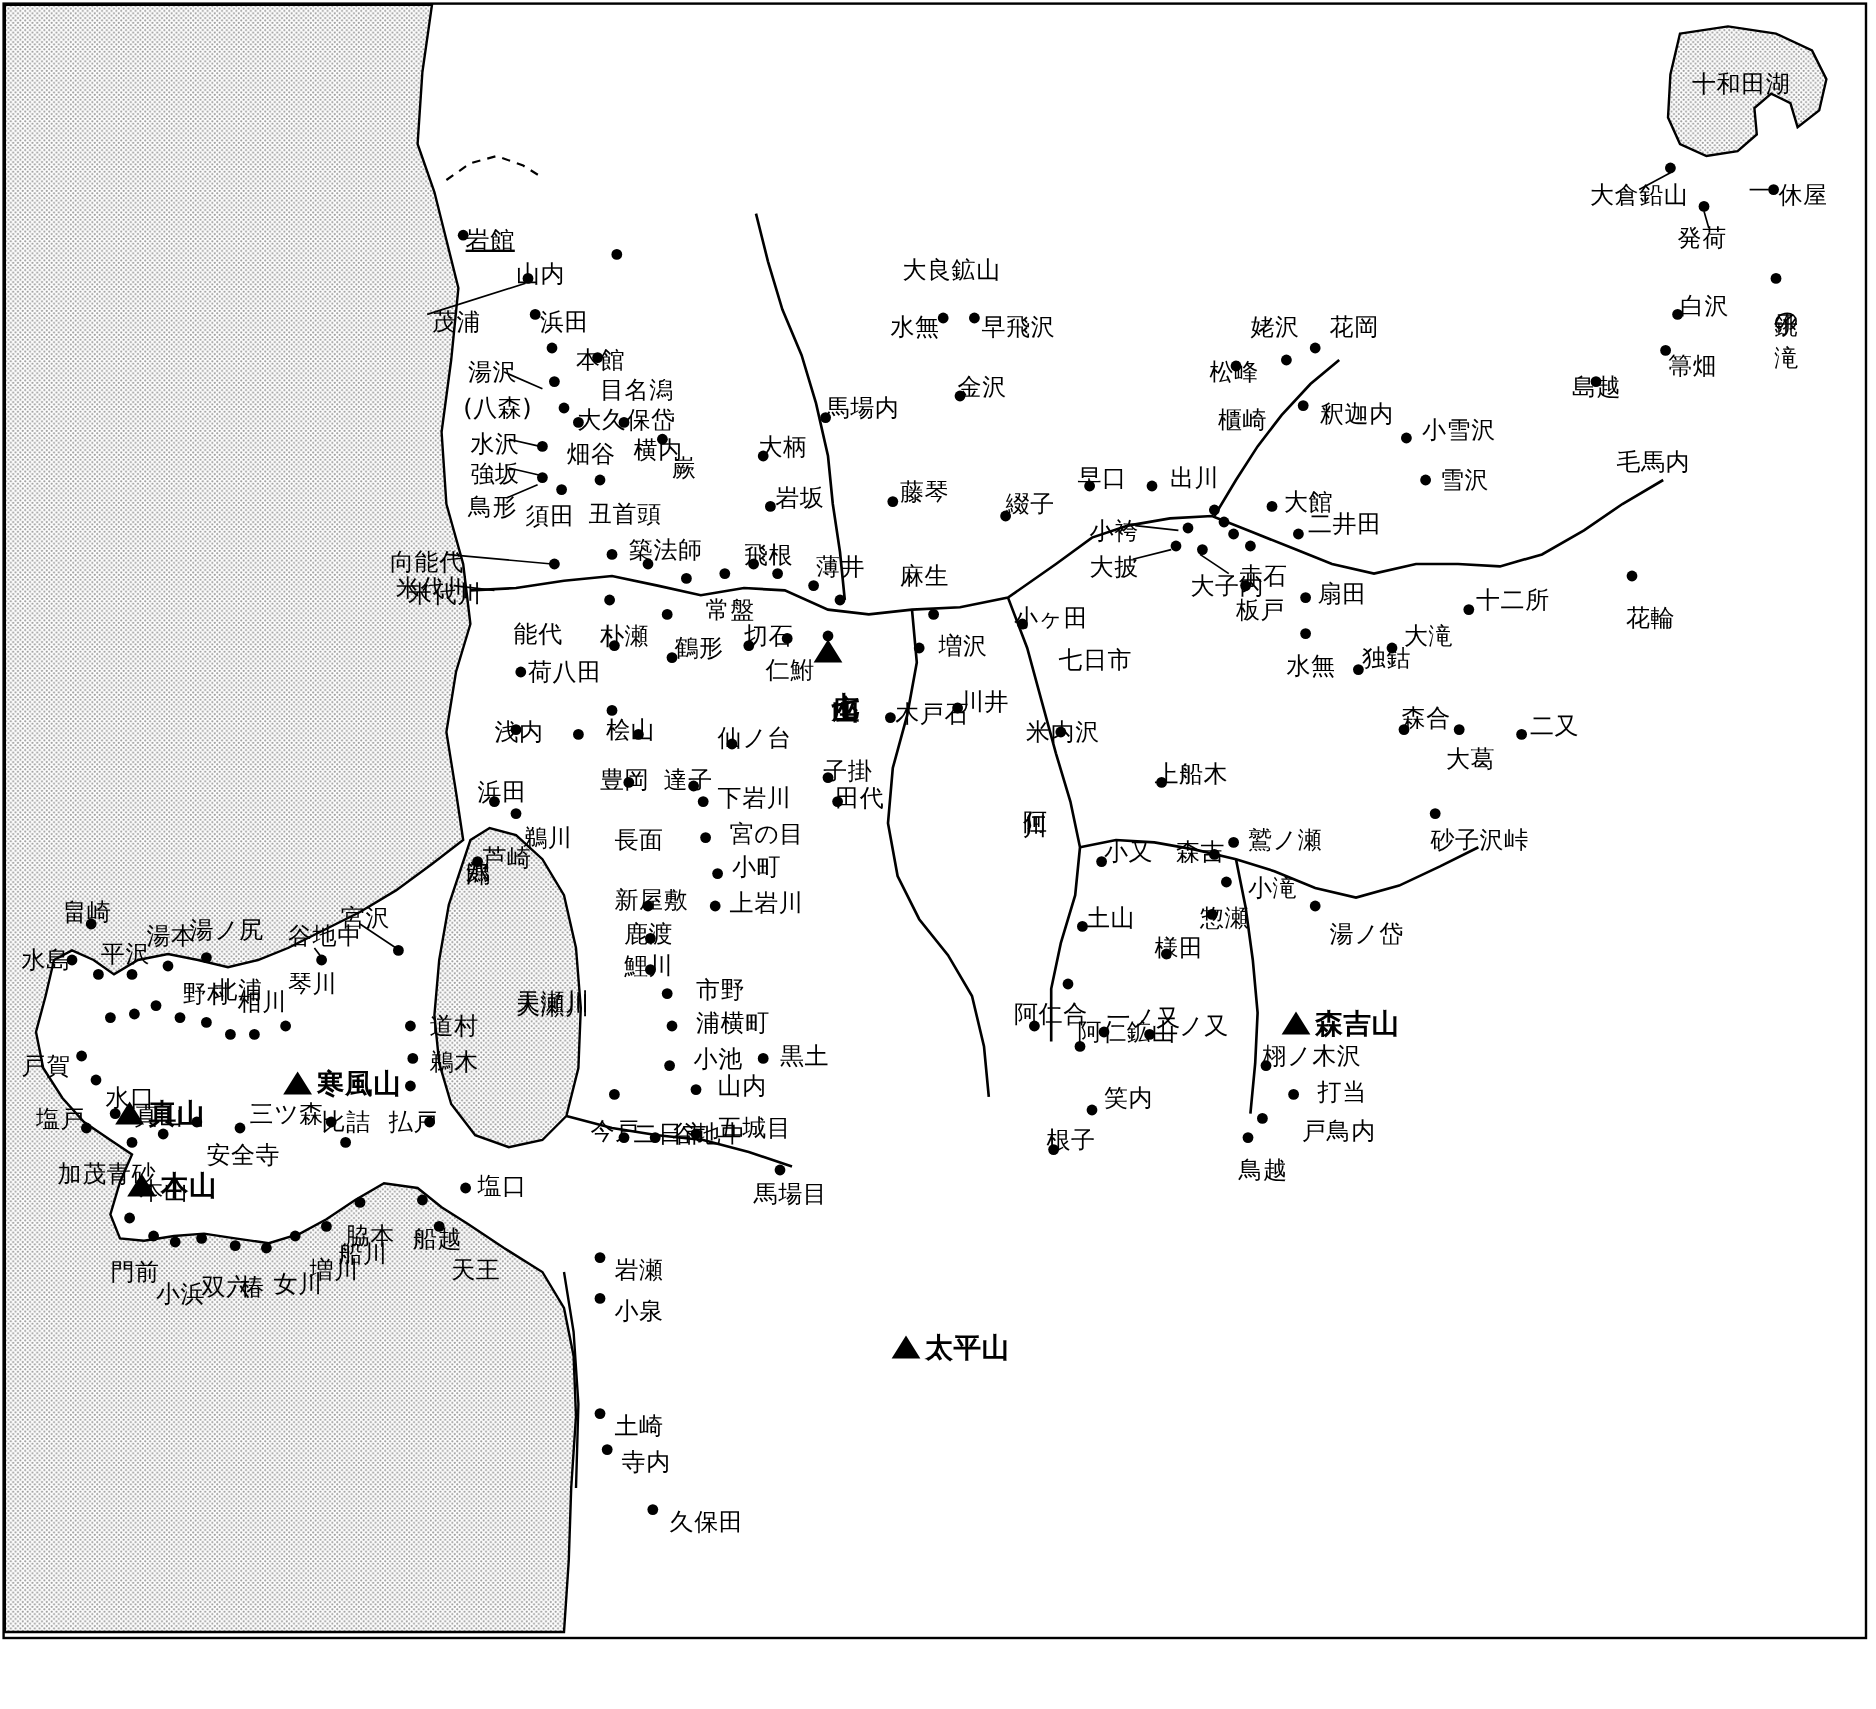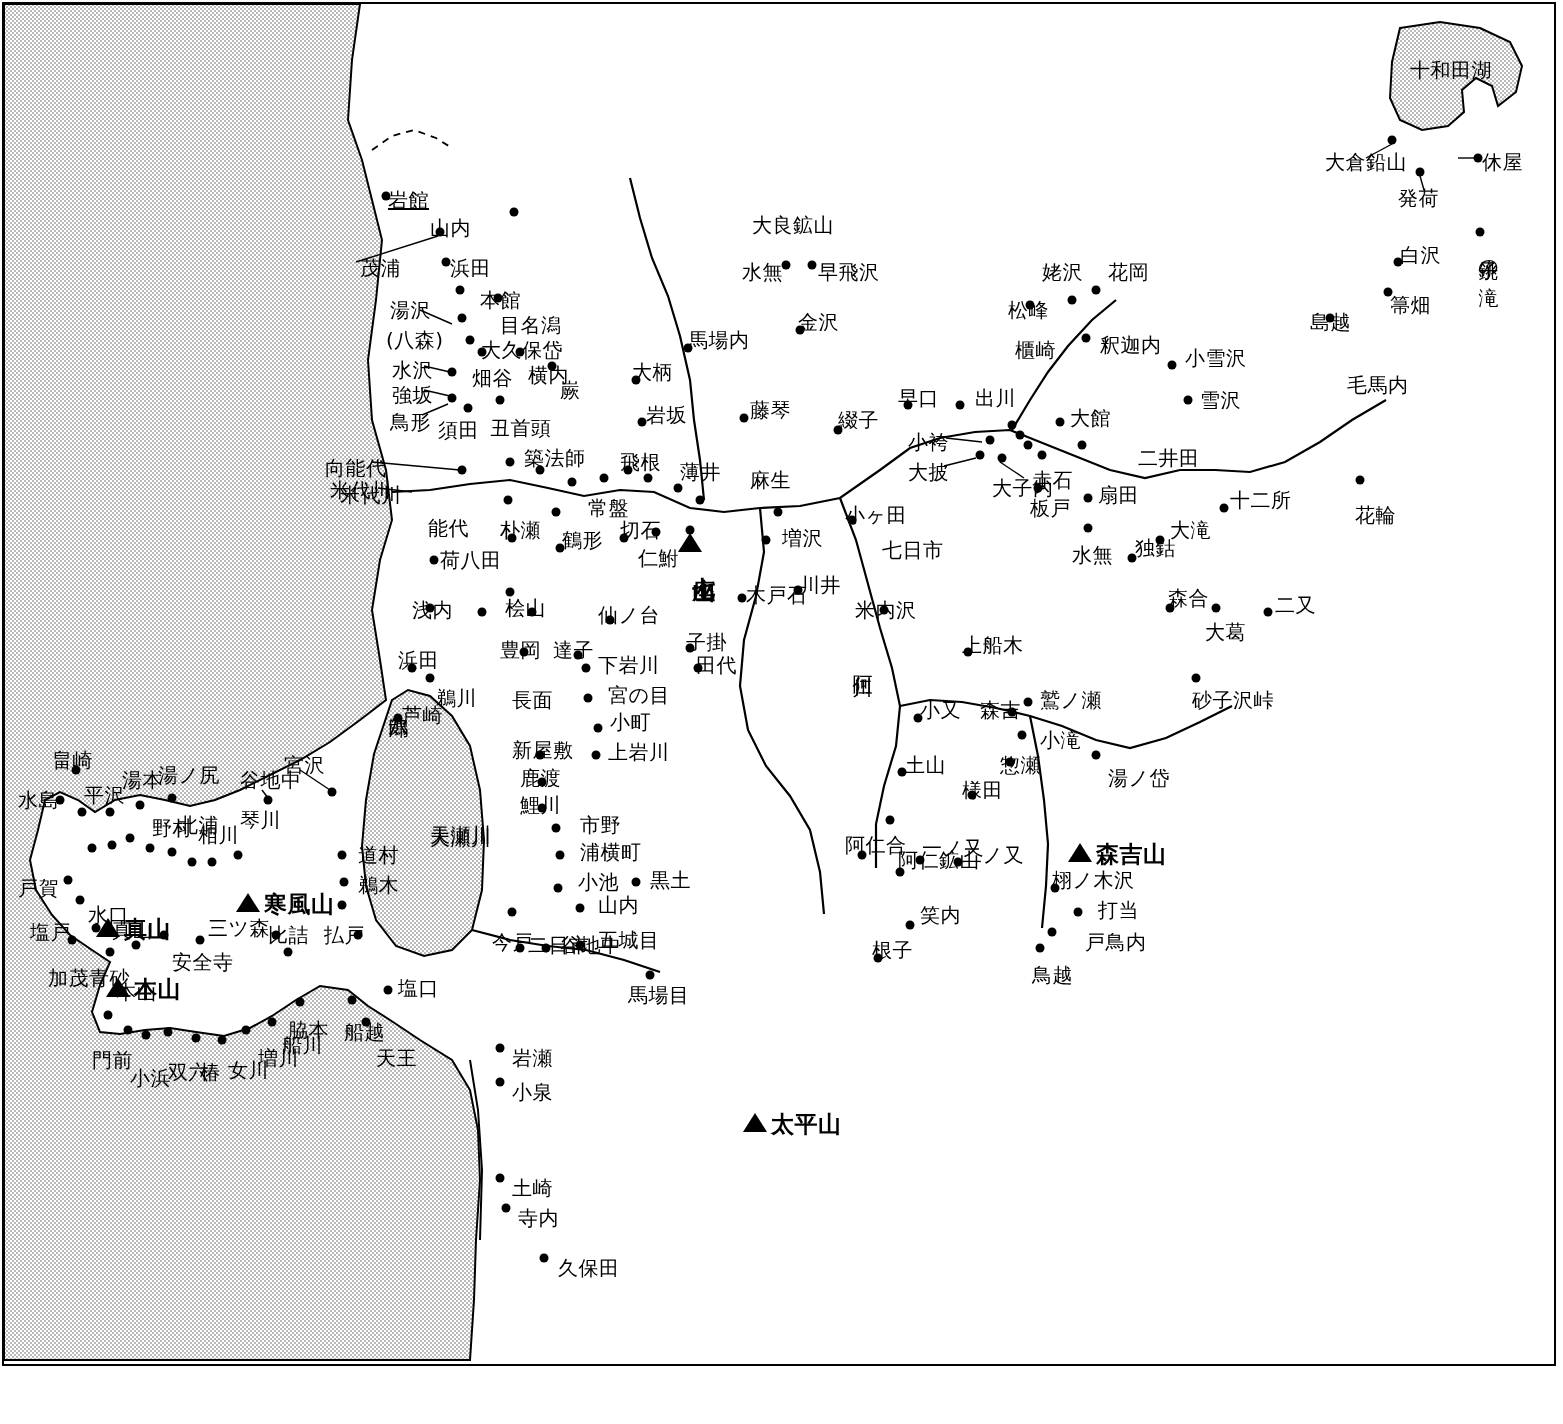--- a/index.html
+++ b/index.html
@@ -427,21 +427,21 @@
       <div class="lbl" style="left: 898px; top: 388px;">早口</div>
       <div class="lbl" style="left: 975px; top: 388px;">出川</div>
       <div class="lbl" style="left: 908px; top: 432px;">小袴</div>
       <div class="lbl" style="left: 908px; top: 462px;">大披</div>
       <div class="lbl" style="left: 845px; top: 505px;">小ヶ田</div>
       <div class="lbl" style="left: 882px; top: 540px;">七日市</div>
       <div class="lbl" style="left: 992px; top: 478px;">大子内</div>
       <div class="lbl" style="left: 1032px; top: 470px;">赤石</div>
       <div class="lbl" style="left: 1030px; top: 498px;">板戸</div>
       <div class="lbl" style="left: 1070px; top: 408px;">大館</div>
-      <div class="lbl" style="left: 1090px; top: 448px; margin-left: 48px;">二井田</div>
+      <div class="lbl" style="left: 1090px; top: 426px;">二井田</div>
       <div class="lbl" style="left: 1098px; top: 485px;">扇田</div>
       <div class="lbl" style="left: 1072px; top: 545px;">水無</div>
       <div class="lbl" style="left: 1042px; top: 262px;">姥沢</div>
       <div class="lbl" style="left: 1108px; top: 262px;">花岡</div>
       <div class="lbl" style="left: 1008px; top: 300px;">松峰</div>
       <div class="lbl" style="left: 1100px; top: 335px;">釈迦内</div>
       <div class="lbl" style="left: 1015px; top: 340px;">櫃崎</div>
       <div class="lbl" style="left: 1185px; top: 348px;">小雪沢</div>
       <div class="lbl" style="left: 1200px; top: 390px;">雪沢</div>
       <div class="lbl" style="left: 1300px; top: 375px; margin-left: 47px;">毛馬内</div>

